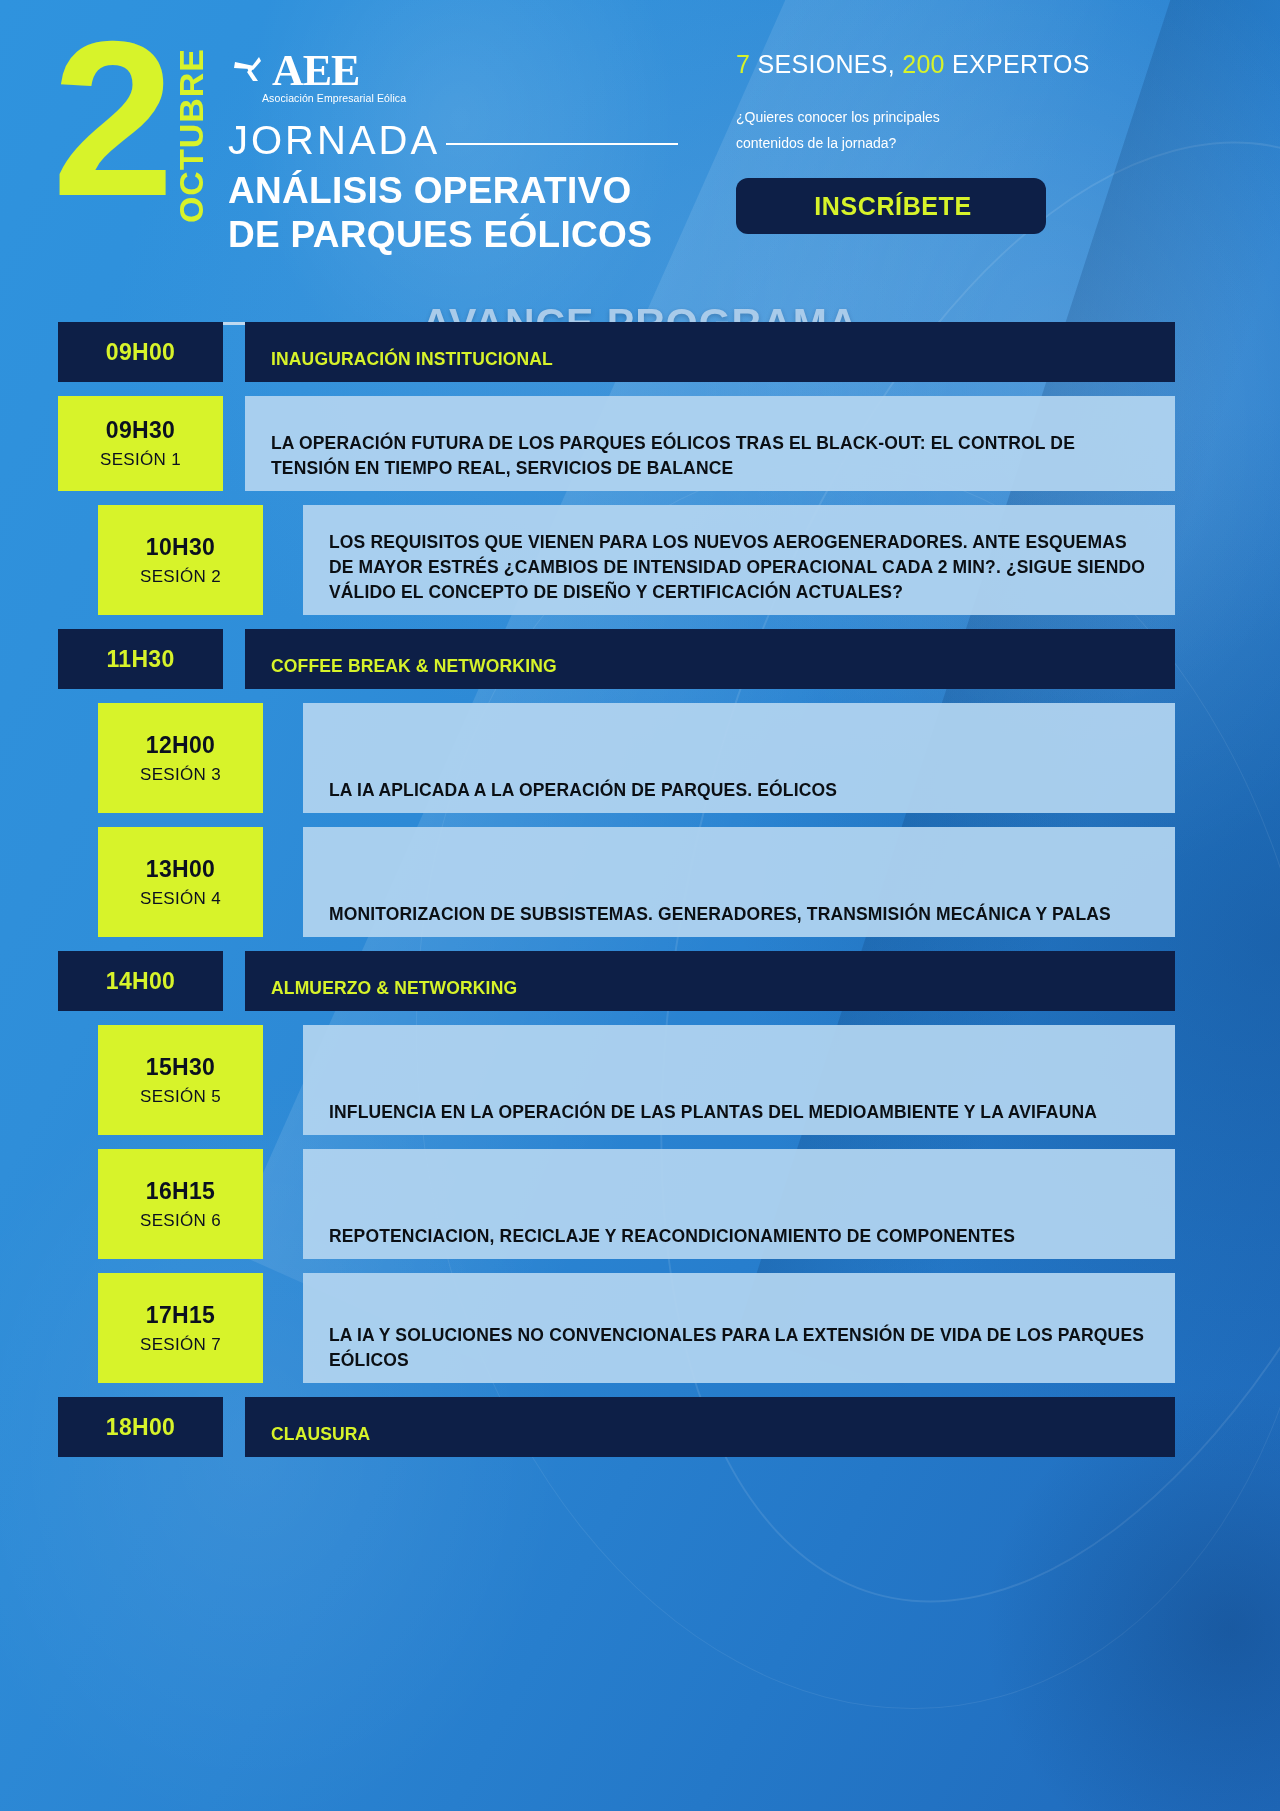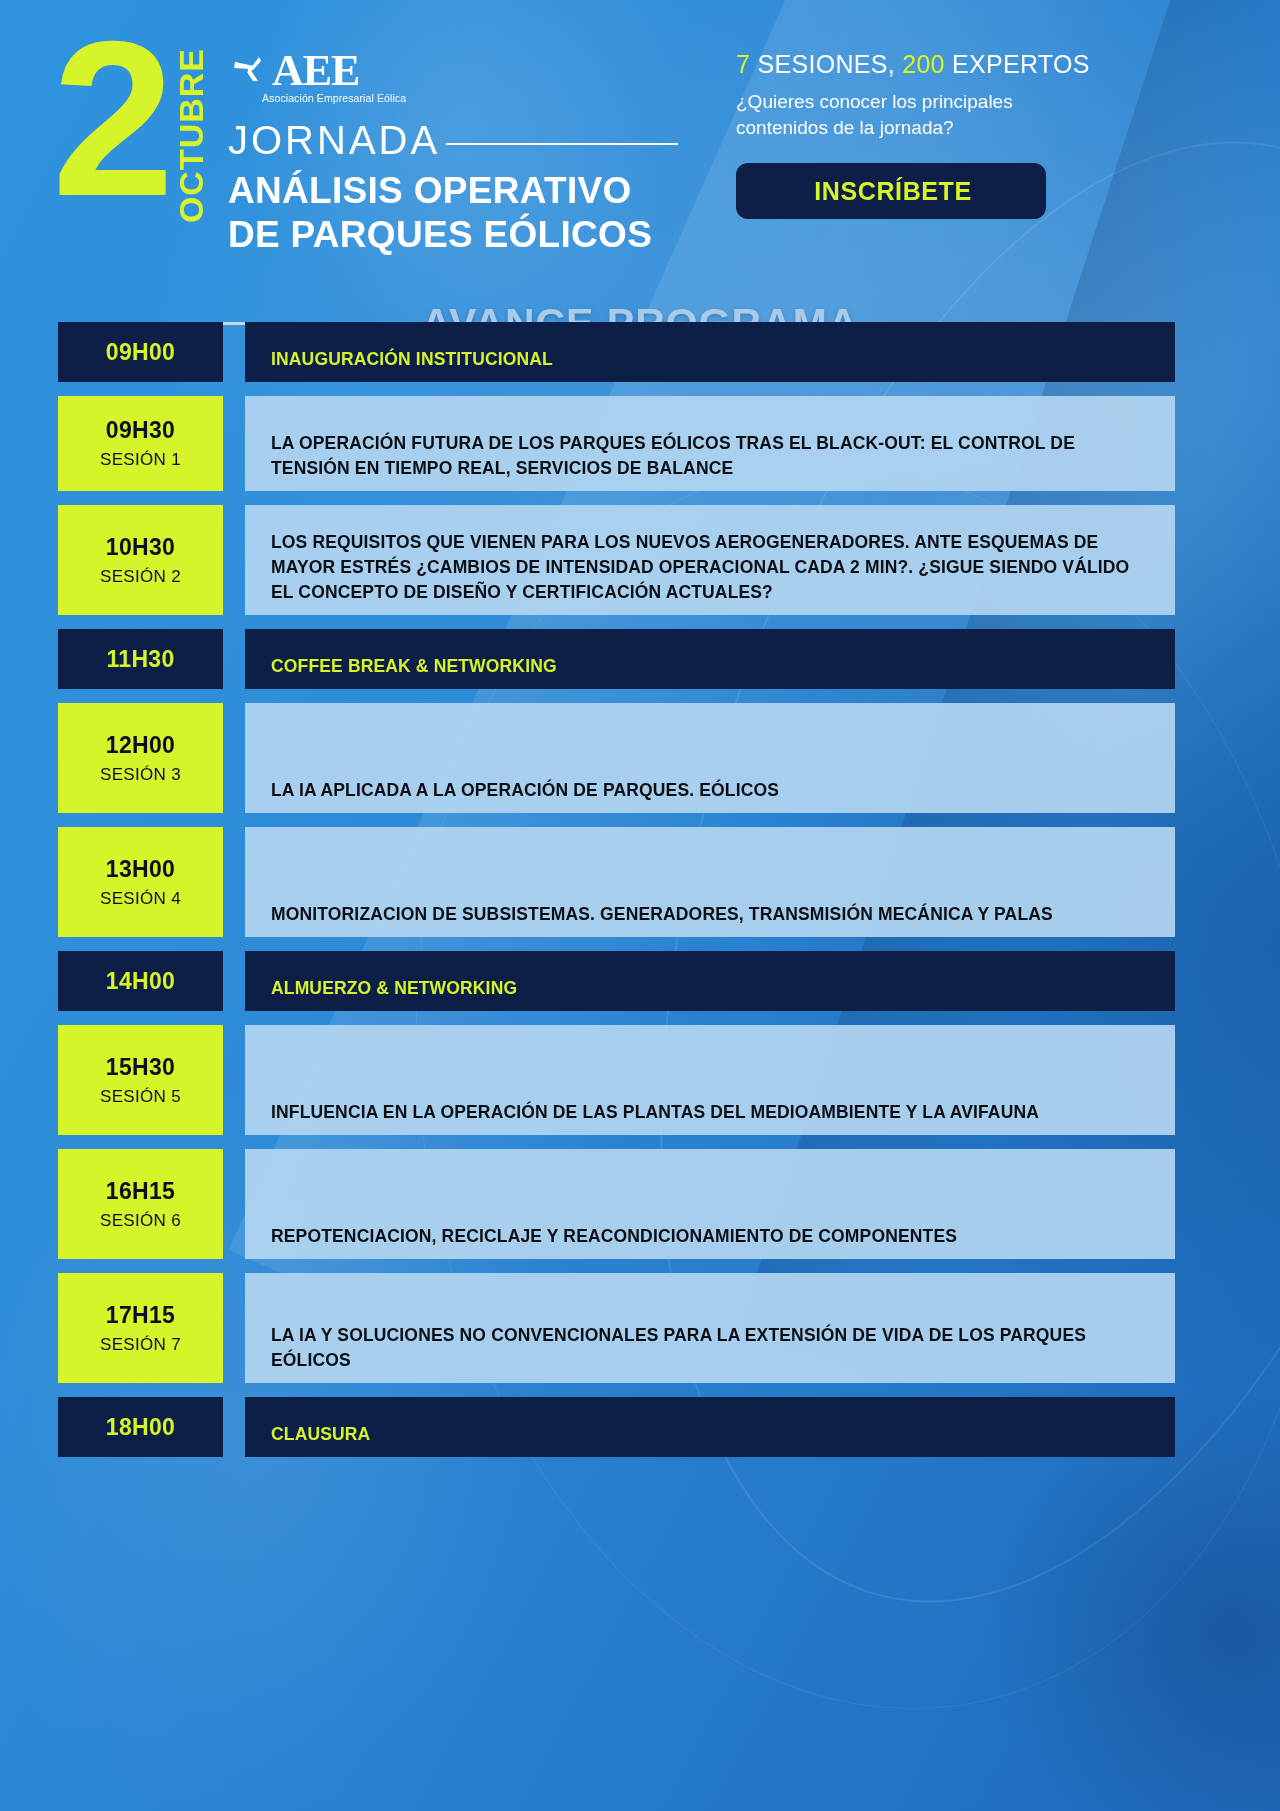--- a/index.html
+++ b/index.html
@@ -63,21 +63,21 @@
   .jornada{font-size:40px;font-weight:400;color:#ffffff;letter-spacing:3px;}
   .jornada-rule{flex:0 0 auto;width:232px;height:2px;background:#ffffff;margin-left:6px;margin-bottom:-6px;}
   .title1,.title2{
     font-size:37px;font-weight:800;color:#ffffff;letter-spacing:.3px;line-height:44px;
   }
   .title1{margin-top:6px;}
 
   .right-block{position:absolute;left:736px;top:50px;width:500px;}
   .tagline{font-size:25px;color:#ffffff;letter-spacing:.3px;white-space:nowrap;}
   .tagline .hl{color:#d7f32a;}
-  .subline{font-size:19px;color:#ffffff;line-height:26px;margin-top:10px;}
+  .subline{font-size:14px;color:#ffffff;line-height:26px;margin-top:25px;}
   .cta{
     display:block;margin-top:22px;width:310px;height:56px;
     background:#0d1f47;color:#d7f32a;border:0;border-radius:12px;
     font-family:"Liberation Sans", sans-serif;
     font-size:25px;font-weight:800;letter-spacing:.6px;cursor:pointer;padding-left:10px;
   }
 
   
   .section-head{position:absolute;left:0;top:296px;width:1280px;height:54px;
     display:flex;align-items:center;justify-content:center;gap:26px;}
@@ -107,21 +107,21 @@
   .row.dark .time{background:#0d1f47;color:#d7f32a;}
   .row.dark .body{background:#0d1f47;}
   .row.dark .body .txt{color:#d7f32a;}
 
   .row.sess .time{background:#d7f32a;color:#0b1020;}
   .row.sess .body{background:rgba(178,212,240,.93);}
   .row.sess .body .txt{color:#0b0f14;}
 
   .h-60{min-height:60px;}
   .h-95{min-height:95px;}
-  .h-110{min-height:110px;}
+  .h-110{min-height:110px;margin-left:40px;}
 </style>
 </head>
 <body>
 
 <div class="poster">
 
   <div class="swoosh sw1"></div>
   <div class="swoosh sw6"></div>
   <div class="swoosh sw2"></div>
   <div class="swoosh sw3"></div>

